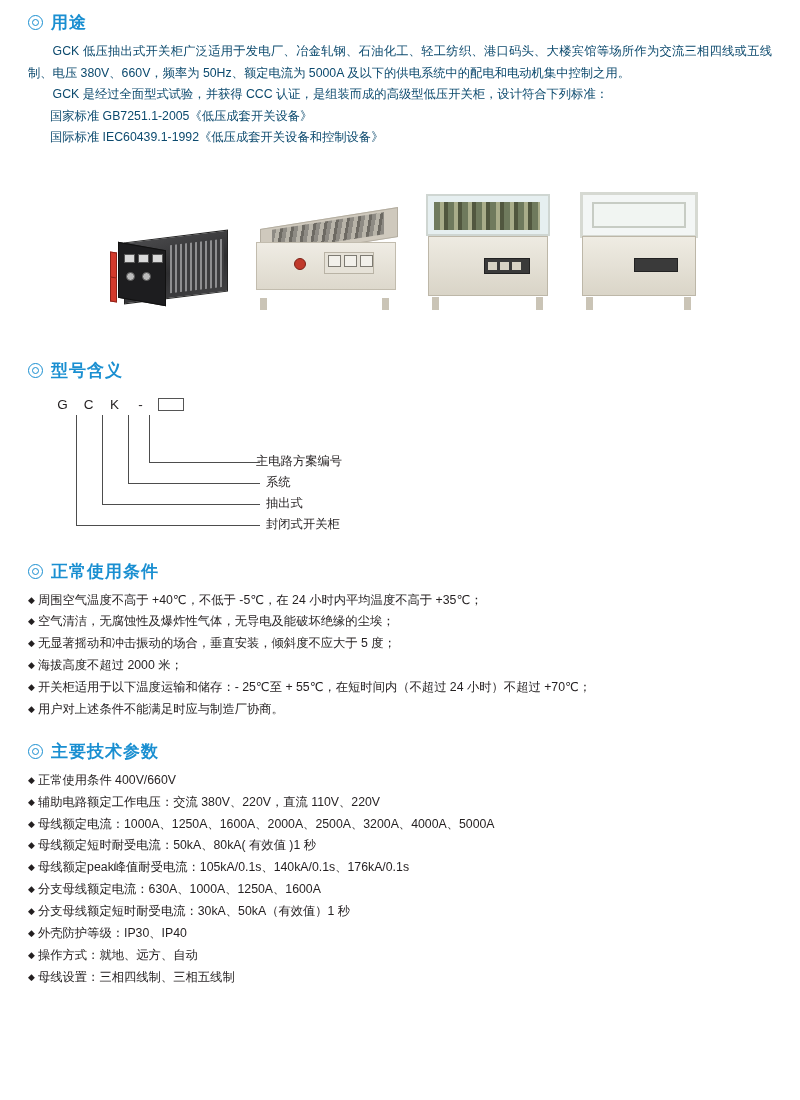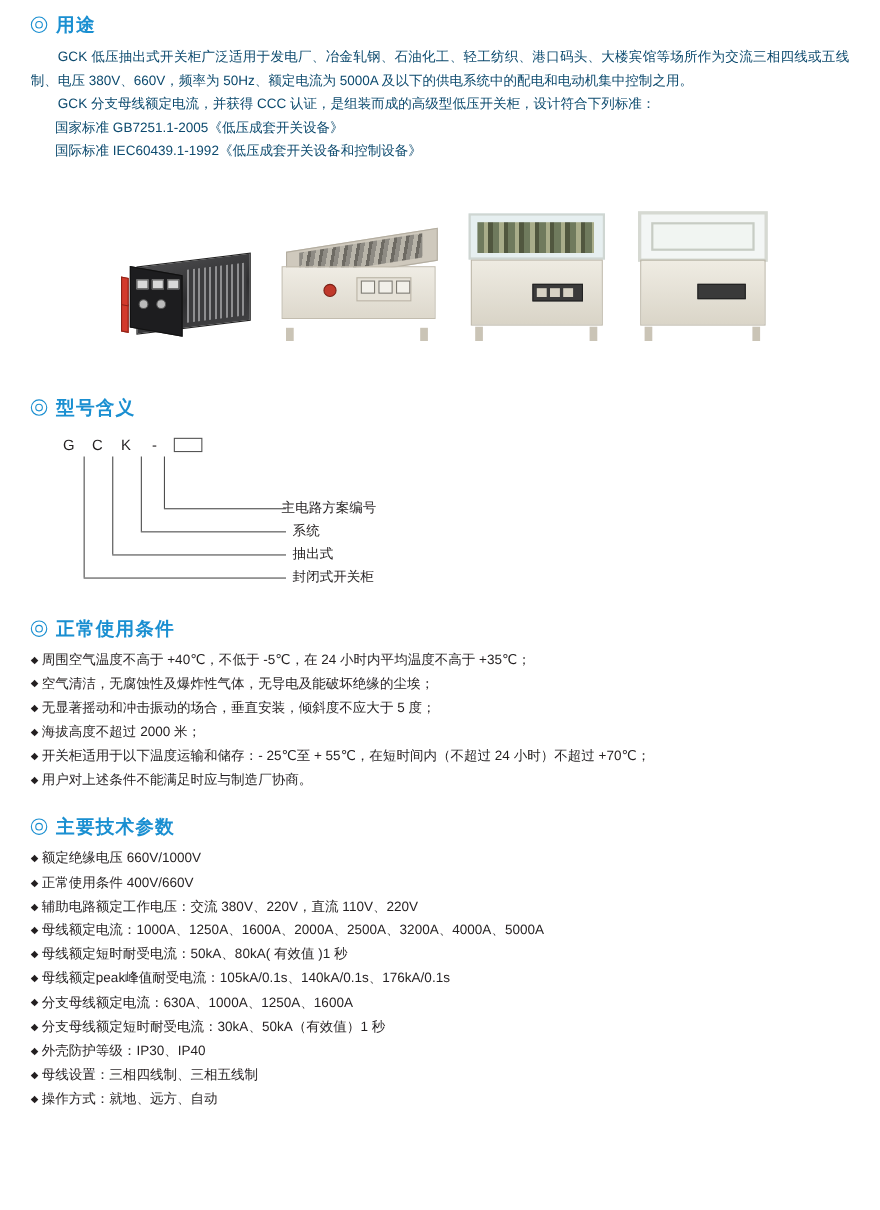--- a/index.html
+++ b/index.html
@@ -135,21 +135,21 @@
 
 <div class="page">
 
   <div id="section-usage">
     <div class="section-head">
       <span class="sec-icon"></span>
       <span class="sec-title">用途</span>
     </div>
     <div id="usage-lines">
       <p class="body-text indent2">GCK 低压抽出式开关柜广泛适用于发电厂、冶金轧钢、石油化工、轻工纺织、港口码头、大楼宾馆等场所作为交流三相四线或五线制、电压 380V、660V，频率为 50Hz、额定电流为 5000A 及以下的供电系统中的配电和电动机集中控制之用。</p>
-      <p class="body-text indent2">GCK 分支母线额定电流，并获得 CCC 认证，是组装而成的高级型低压开关柜，设计符合下列标准：</p>
+      <p class="body-text indent2">GCK 是经过全面型式试验，并获得 CCC 认证，是组装而成的高级型低压开关柜，设计符合下列标准：</p>
       <p class="body-text pad-left">国家标准 GB7251.1-2005《低压成套开关设备》</p>
       <p class="body-text pad-left">国际标准 IEC60439.1-1992《低压成套开关设备和控制设备》</p>
     </div>
   </div>
 
   <div class="product-row">
 
     <div class="prod p1">
       <div class="body"></div>
       <div class="fins"></div>
@@ -246,27 +246,26 @@
       <li>用户对上述条件不能满足时应与制造厂协商。</li>
     </ul>
   </div>
 
   <div id="section-specs">
     <div class="section-head">
       <span class="sec-icon"></span>
       <span class="sec-title">主要技术参数</span>
     </div>
     <ul class="bullet-list">
-      <li>额定绝缘电压 660V/1000V</li>
       <li>正常使用条件 400V/660V</li>
       <li>辅助电路额定工作电压：交流 380V、220V，直流 110V、220V</li>
       <li>母线额定电流：1000A、1250A、1600A、2000A、2500A、3200A、4000A、5000A</li>
       <li>母线额定短时耐受电流：50kA、80kA( 有效值 )1 秒</li>
       <li>母线额定peak峰值耐受电流：105kA/0.1s、140kA/0.1s、176kA/0.1s</li>
       <li>分支母线额定电流：630A、1000A、1250A、1600A</li>
       <li>分支母线额定短时耐受电流：30kA、50kA（有效值）1 秒</li>
       <li>外壳防护等级：IP30、IP40</li>
+      <li>操作方式：就地、远方、自动</li>
       <li>母线设置：三相四线制、三相五线制</li>
-      <li>操作方式：就地、远方、自动</li>
     </ul>
   </div>
 
 </div>
 
 </body></html>

